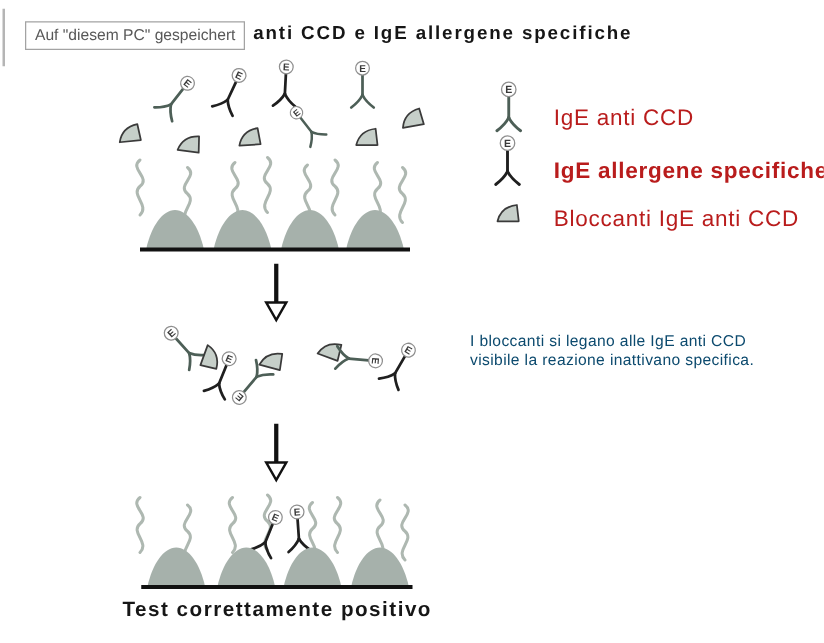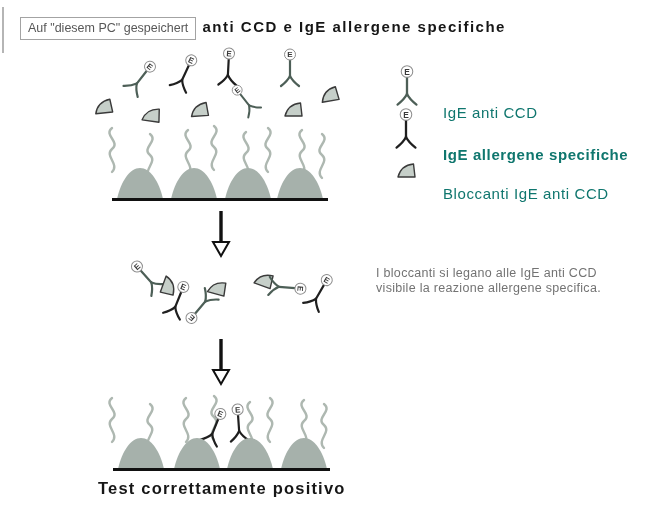--- a/index.html
+++ b/index.html
@@ -12,28 +12,28 @@
   #tooltip{
     left:20px;top:17px;height:18px;line-height:18px;
     padding:1px 7px 2px 7px;background:#ffffff;border:1px solid #a3a3a3;
     color:#585858;font-size:12.5px;white-space:nowrap;z-index:10;
   }
   #main-title{
     left:169px;top:18px;font-size:15px;font-weight:bold;color:#161616;
     letter-spacing:1.5px;white-space:nowrap;z-index:2;
   }
   .legend-label{
-    left:443px;font-size:15px;color:#0f766e;letter-spacing:0.6px;white-space:nowrap;margin-top:20px;
+    left:443px;font-size:18px;color:#b91c1c;letter-spacing:0.6px;white-space:nowrap;
   }
   #legend-label-0{top:84px;}
   #legend-label-1{top:126px;font-weight:bold;}
   #legend-label-2{top:165px;text-align:center;}
   #annotation{
     left:376px;top:266px;width:272px;font-size:12.5px;line-height:14.5px;
-    color:#737373;letter-spacing:0.3px;
+    color:#0c4a6e;letter-spacing:0.3px;
   }
   #caption{
     left:98px;top:479px;font-size:16.5px;font-weight:bold;color:#161616;
     letter-spacing:1.2px;white-space:nowrap;
   }
   svg{position:absolute;left:0;top:0;}
   .abline{fill:none;stroke-width:2.2;stroke-linecap:round;}
   .ecirc{fill:#ffffff;stroke:#8f8f8f;stroke-width:1;}
   .eletter{fill:#3a3a3a;stroke:none;font-size:8px;font-weight:bold;
     font-family:"Liberation Sans",sans-serif;text-anchor:middle;}
@@ -140,16 +140,16 @@
 <div class="abs" id="main-title">IgE anti CCD e IgE allergene specifiche</div>
 
 <div class="abs" id="tooltip">Auf "diesem PC" gespeichert</div>
 
 <div class="abs legend-label" id="legend-label-0">IgE anti CCD</div>
 <div class="abs legend-label" id="legend-label-1">IgE allergene specifiche</div>
 <div class="abs legend-label" id="legend-label-2">Bloccanti IgE anti CCD</div>
 
 <div class="abs" id="annotation">
   <div>I bloccanti si legano alle IgE anti CCD</div>
-  <div>visibile la reazione allergene specifica.</div>
+  <div>visibile la reazione inattivano specifica.</div>
 </div>
 
 <div class="abs" id="caption">Test correttamente positivo</div>
 
 </body></html>

